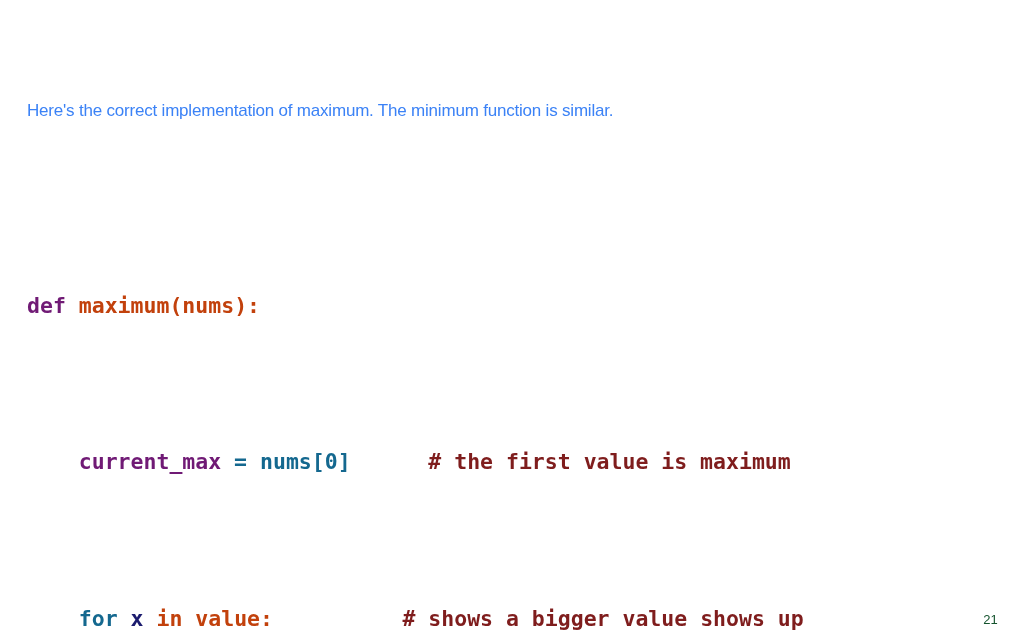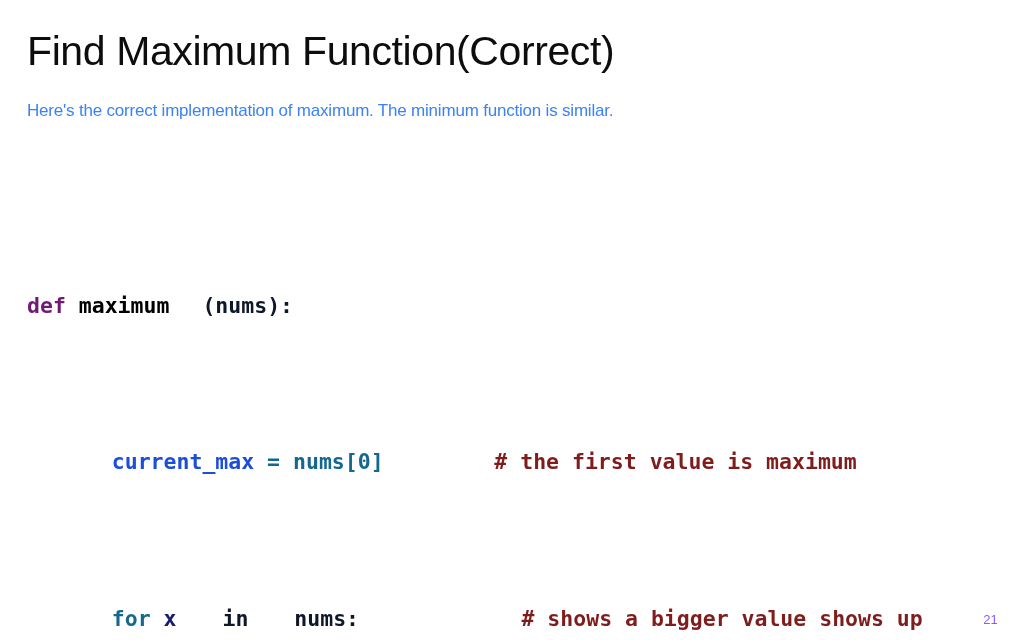--- a/index.html
+++ b/index.html
@@ -65,56 +65,55 @@
     color: #111111;
   }
   .code-line {
     white-space: pre;
     height: 39.2px;
     display: block;
   }
 
   
   .tok-def      { color: #701a75; }   
-  .tok-fname    { color: #000000; }   
-  .tok-plain    { color: #0f172a; padding-left: 33px; }   
-  .tok-var-red  { color: #1d4ed8; margin-top: 48px; }   
+  .tok-fname    { color: #c2410c; }   
+  .tok-plain    { color: #c2410c; }   
+  .tok-var-red  { color: #701a75; margin-top: 48px; }   
   .tok-teal     { color: #14688f; }   
   .tok-comment  { color: #7f1d1d; }   
   .tok-kw       { color: #14688f; margin-top: 26px; }   
   .tok-navy     { color: #1b1b6e; }   
 
   
   .page-number {
     position: absolute;
     right: 26px;
     bottom: 13px;
     font-family: "Liberation Sans", sans-serif;
     font-size: 13px;
     font-weight: 400;
-    color: #8b5cf6;
+    color: #14532d;
     letter-spacing: 0.2px;
   }
 </style>
 </head>
 <body>
 
 <div class="slide">
 
-  <div class="slide-title">Find Maximum Function(Correct)</div>
 
   <div class="slide-subtitle">Here's the correct implementation of maximum. The minimum function is similar.</div>
 
   <div class="code-block">
 
     <span class="code-line"><span class="tok-def">def</span><span class="tok-fname"> maximum</span><span class="tok-plain">(nums):</span></span>
 
     <span class="code-line"><span class="tok-plain">    </span><span class="tok-var-red">current_max</span><span class="tok-teal"> = </span><span class="tok-teal">nums[0]</span><span class="tok-plain">      </span><span class="tok-comment"># the first value is maximum</span></span>
 
-    <span class="code-line"><span class="tok-plain">    </span><span class="tok-kw">for</span><span class="tok-navy"> x</span><span class="tok-plain"> in</span><span class="tok-plain"> nums:</span><span class="tok-plain">          </span><span class="tok-comment"># shows a bigger value shows up</span></span>
+    <span class="code-line"><span class="tok-plain">    </span><span class="tok-kw">for</span><span class="tok-navy"> x</span><span class="tok-plain"> in</span><span class="tok-plain"> value:</span><span class="tok-plain">          </span><span class="tok-comment"># shows a bigger value shows up</span></span>
 
     
 
     
 
     
 
     
 
     

